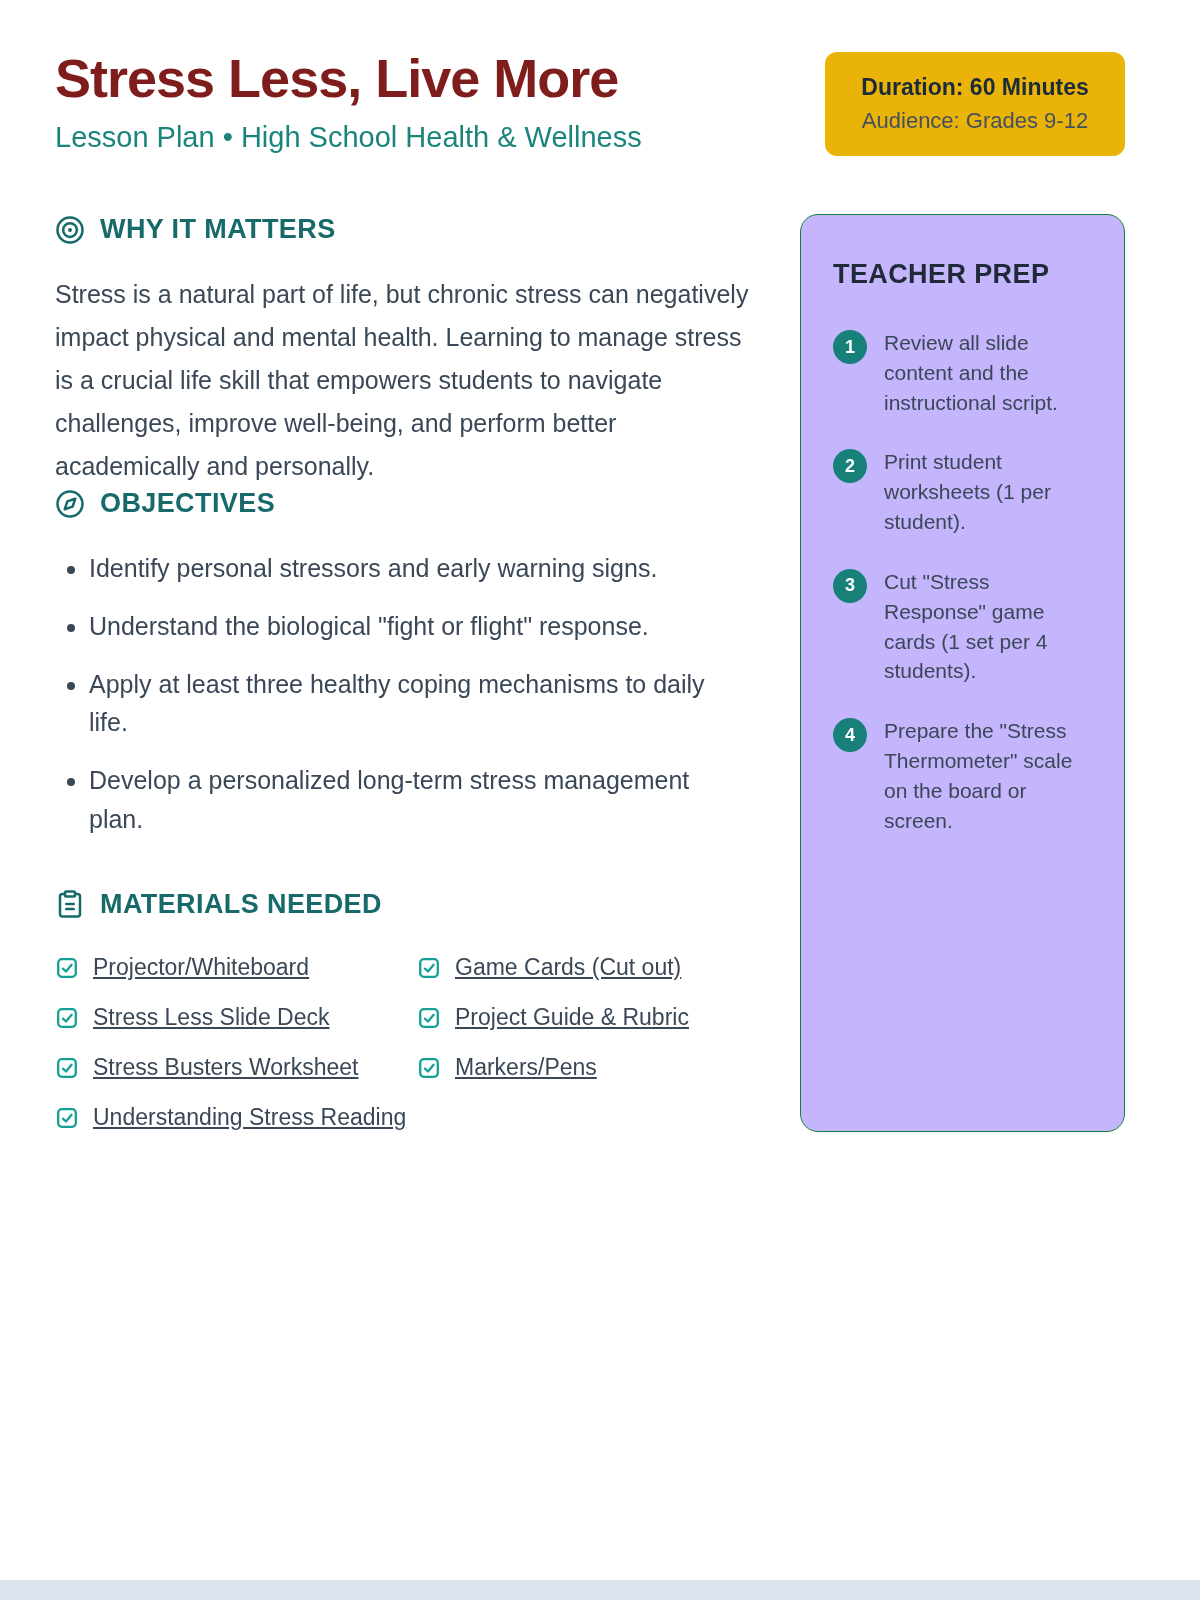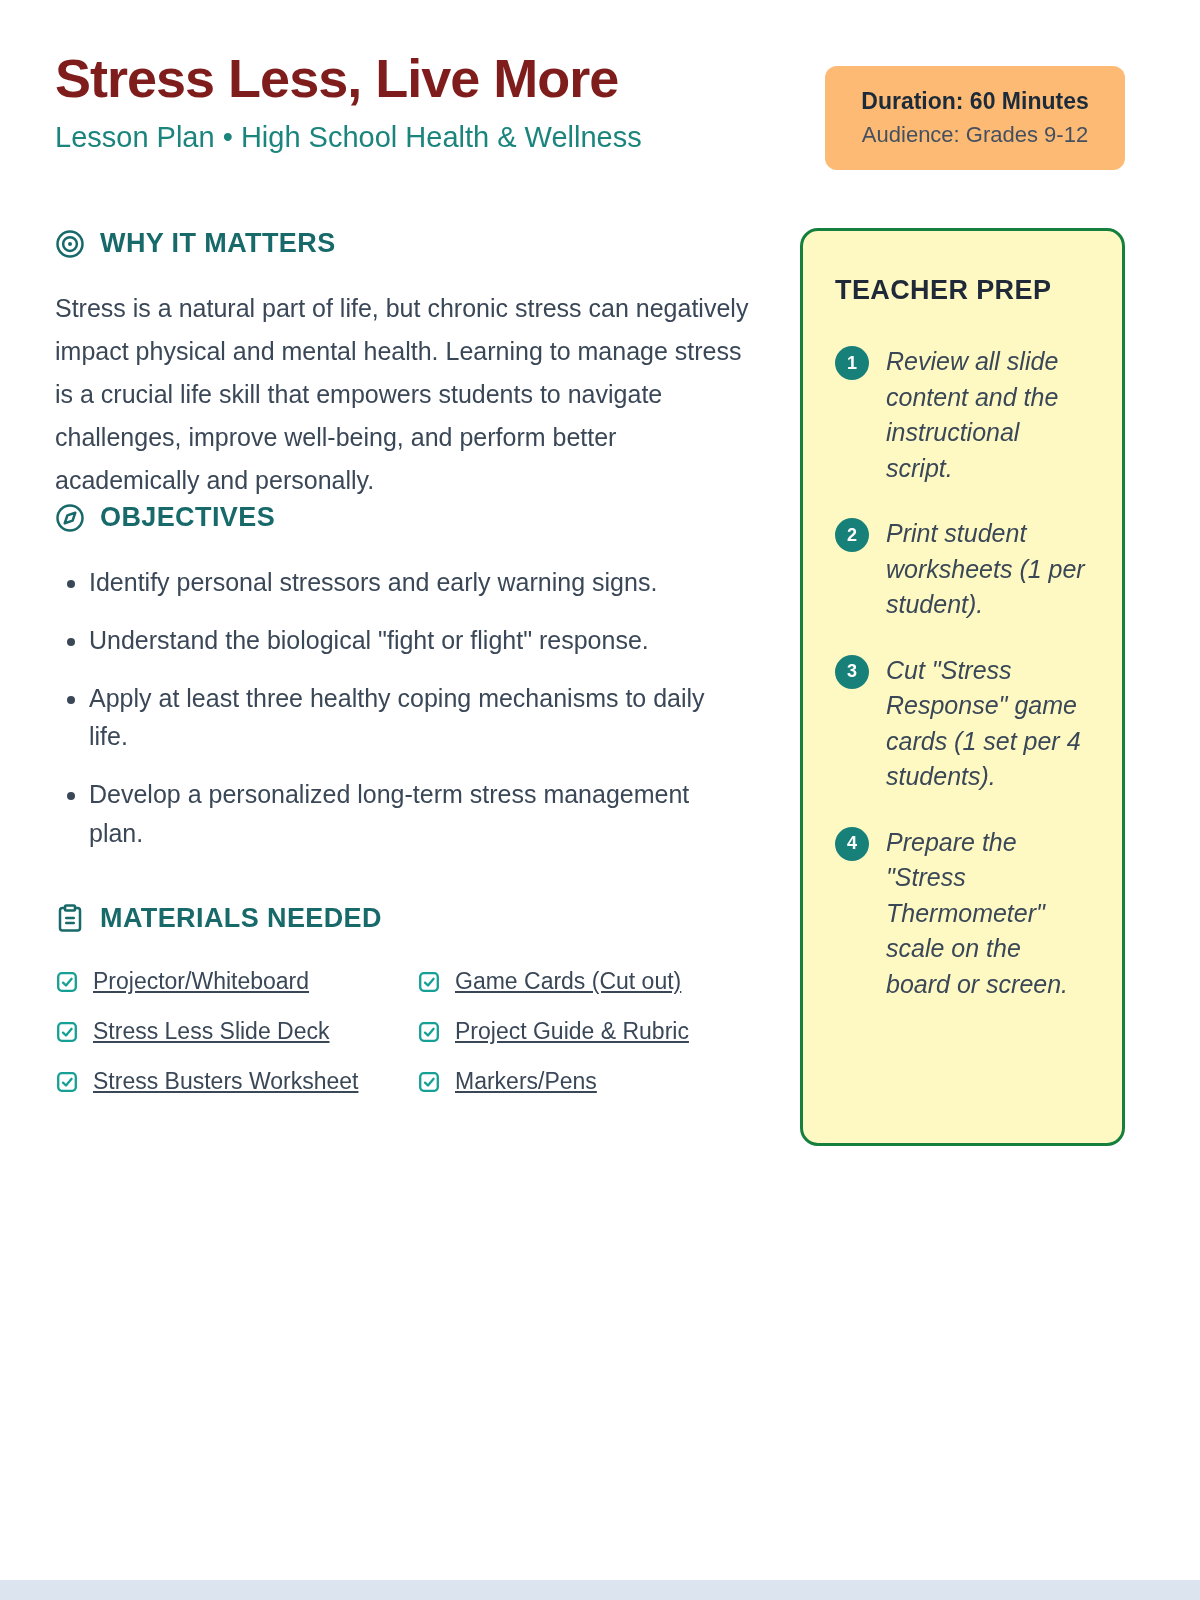--- a/index.html
+++ b/index.html
@@ -25,26 +25,26 @@
     letter-spacing: -1px;
     line-height: 1.05;
   }
   .page-subtitle {
     margin-top: 14px;
     font-size: 29px;
     font-weight: 400;
     color: #1b857d;
   }
   .meta-box {
-    background: #fdba74;
+    background: #eab308;
     border-radius: 12px;
     padding: 22px 30px;
     text-align: center;
     min-width: 300px;
-    margin-top: 16px;
+    margin-top: 2px;
   }
   .meta-duration { font-size: 23px; font-weight: 700; color: #1c2b3a; }
   .meta-audience { margin-top: 7px; font-size: 22px; color: #44505f; }
 
   
   .content { display: flex; margin-top: 58px; gap: 48px; align-items: flex-start; }
   .main { flex: 1 1 auto; min-width: 0; }
 
   .section-heading {
     display: flex;
@@ -83,22 +83,22 @@
   .materials-col.col-2 { width: 300px; flex: 0 0 auto; }
   .material-item { display: flex; align-items: center; gap: 14px; min-height: 36px; text-decoration: underline; }
   .check-icon { width: 24px; height: 24px; color: #16a095; flex: 0 0 auto; display: inline-flex; }
   .check-icon svg { width: 100%; height: 100%; }
   .material-label { font-size: 23px; line-height: 1.35; color: #3a4757; }
 
   
   .sidebar {
     flex: 0 0 325px;
     width: 325px;
-    background: #fef9c3;
-    border: 3px solid #15803d;
+    background: #c4b5fd;
+    border: 1px solid #15803d;
     border-radius: 18px;
     padding: 44px 32px 30px 32px;
     min-height: 918px;
   }
   .sidebar-heading {
     font-size: 27px;
     font-weight: 800;
     color: #1f2937;
     letter-spacing: 0.4px;
     margin-bottom: 38px;
@@ -108,21 +108,21 @@
     width: 34px; height: 34px;
     flex: 0 0 auto;
     border-radius: 50%;
     background: #178079;
     color: #ffffff;
     font-size: 18px;
     font-weight: 700;
     display: flex; align-items: center; justify-content: center;
     margin-top: 2px;
   }
-  .step-text { font-size: 25px; line-height: 1.42; color: #3a4757; font-style: italic; }
+  .step-text { font-size: 21px; line-height: 1.42; color: #3a4757; }
 
   
   .bottom-strip {
     position: absolute;
     left: 0; right: 0; bottom: 0;
     height: 20px;
     background: #dce4f0;
   }
 </style>
 </head>
@@ -213,20 +213,29 @@
               </div>
               <div class="material-item">
                 <span class="check-icon">
                   <svg viewBox="0 0 24 24" fill="none" stroke="currentColor" stroke-width="2.3" stroke-linecap="round" stroke-linejoin="round">
                       <rect x="3.2" y="3.2" width="17.6" height="17.6" rx="3.6"></rect>
                       <polyline points="8 12.6 11 15.5 16.6 8.8"></polyline>
                     </svg>
                 </span>
                 <span class="material-label">Stress Busters Worksheet</span>
               </div>
+              <div class="material-item">
+                <span class="check-icon">
+                  <svg viewBox="0 0 24 24" fill="none" stroke="currentColor" stroke-width="2.3" stroke-linecap="round" stroke-linejoin="round">
+                      <rect x="3.2" y="3.2" width="17.6" height="17.6" rx="3.6"></rect>
+                      <polyline points="8 12.6 11 15.5 16.6 8.8"></polyline>
+                    </svg>
+                </span>
+                <span class="material-label">Understanding Stress Reading</span>
+              </div>
             </div>
 
             <div class="materials-col col-2">
               <div class="material-item">
                 <span class="check-icon">
                   <svg viewBox="0 0 24 24" fill="none" stroke="currentColor" stroke-width="2.3" stroke-linecap="round" stroke-linejoin="round">
                       <rect x="3.2" y="3.2" width="17.6" height="17.6" rx="3.6"></rect>
                       <polyline points="8 12.6 11 15.5 16.6 8.8"></polyline>
                     </svg>
                 </span>

